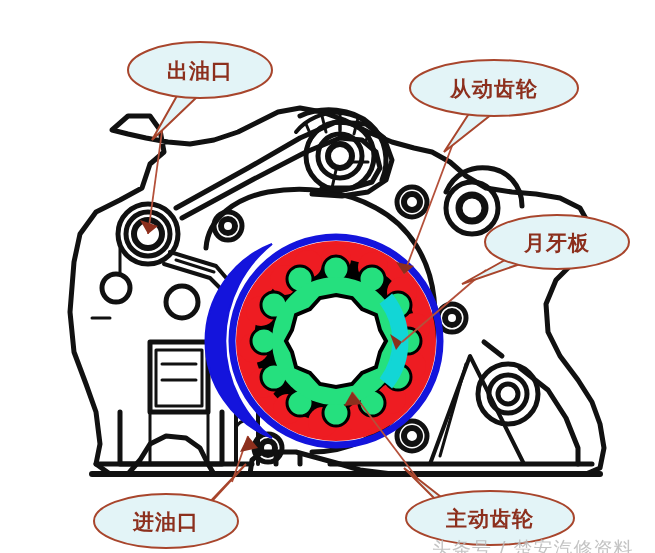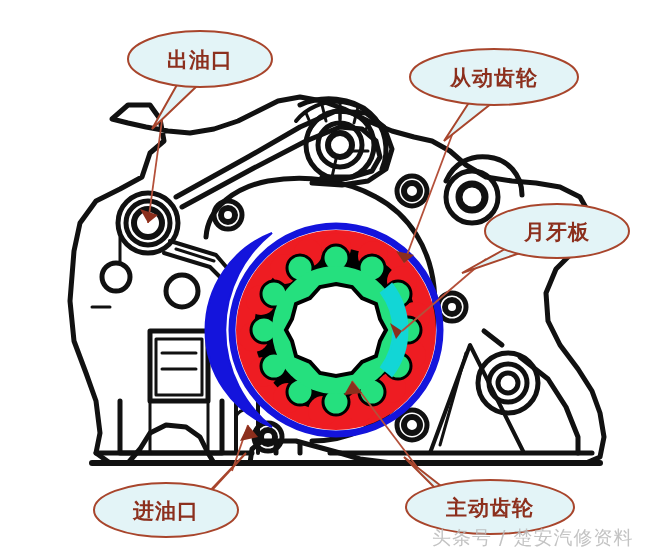--- a/index.html
+++ b/index.html
@@ -1,18 +1,18 @@
 <!DOCTYPE html>
 <html><head>
 <meta charset="utf-8">
 <style>
   html,body{margin:0;padding:0;background:#ffffff;}
   body{width:655px;height:553px;position:relative;overflow:hidden;
        font-family:"DejaVu Sans","Liberation Sans",sans-serif;}
-  #stage{position:absolute;left:0;top:1px;width:655px;height:394px;}
+  #stage{position:absolute;left:0;top:12px;width:655px;height:394px;}
   svg{display:block;}
   .callout-text{
     font-family:"DejaVu Sans","Liberation Sans",sans-serif;
     font-size:21px;font-weight:700;fill:#8c2f1d;letter-spacing:1px;
   }
   .wm-text{
     font-family:"DejaVu Sans","Liberation Sans",sans-serif;
     font-size:19px;fill:#b9b9b9;opacity:.85;letter-spacing:1px;
   }
 </style>

